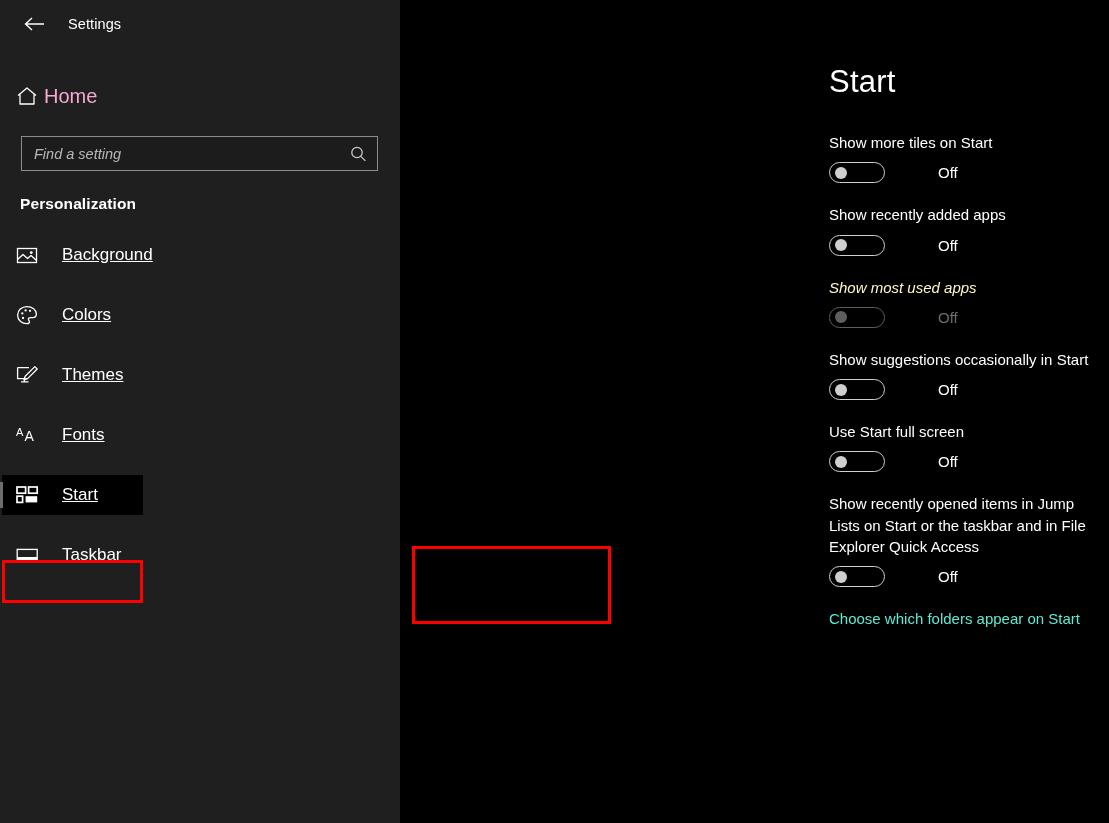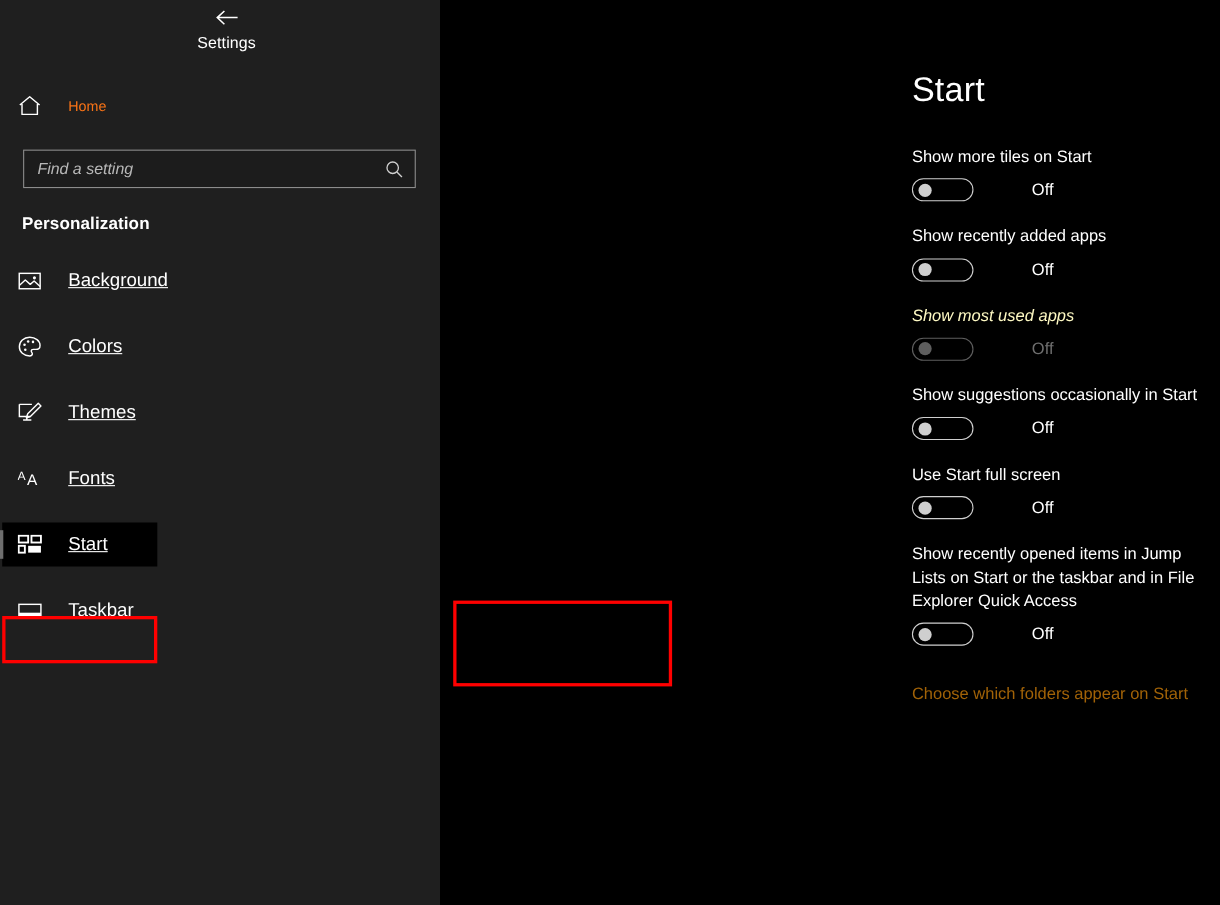--- a/index.html
+++ b/index.html
@@ -27,21 +27,20 @@
     width: 400px;
     height: 823px;
     background: #1f1f1f;
     flex: 0 0 400px;
   }
 
   .titlebar {
     height: 48px;
     display: flex;
     align-items: center;
-    flex-direction: column;
   }
 
   .back-btn {
     width: 44px;
     height: 32px;
     margin-left: 12px;
     display: flex;
     align-items: center;
     justify-content: center;
     cursor: pointer;
@@ -65,23 +64,22 @@
     padding-left: 16px;
     cursor: pointer;
   }
   .home-row .ico {
     width: 28px;
     display: flex;
     align-items: center;
     justify-content: flex-start;
   }
   .home-label {
-    margin-left: 18px;
-    color: #f97316;
-    font-size: 13px;
+    color: #f9a8d4;
+    font-size: 20px;
   }
 
   .search-wrap {
     margin: 20px 0 0 21px;
     width: 357px;
     height: 35px;
     background: #1c1c1c;
     border: 1.5px solid #8c8c8c;
     display: flex;
     align-items: center;
@@ -254,22 +252,22 @@
 
   .state-text {
     margin-left: 22px;
     color: #ffffff;
     font-size: 15px;
   }
   .state-text.dim { color: #6e6e6e; }
 
   .link-disabled {
     display: inline-block;
-    margin-top: 14px;
-    color: #a16207;
+    margin-top: 2px;
+    color: #5eead4;
     font-size: 15px;
     text-decoration: none;
     cursor: default;
   }
 </style>
 </head>
 <body>
 
 <div id="app">
 

